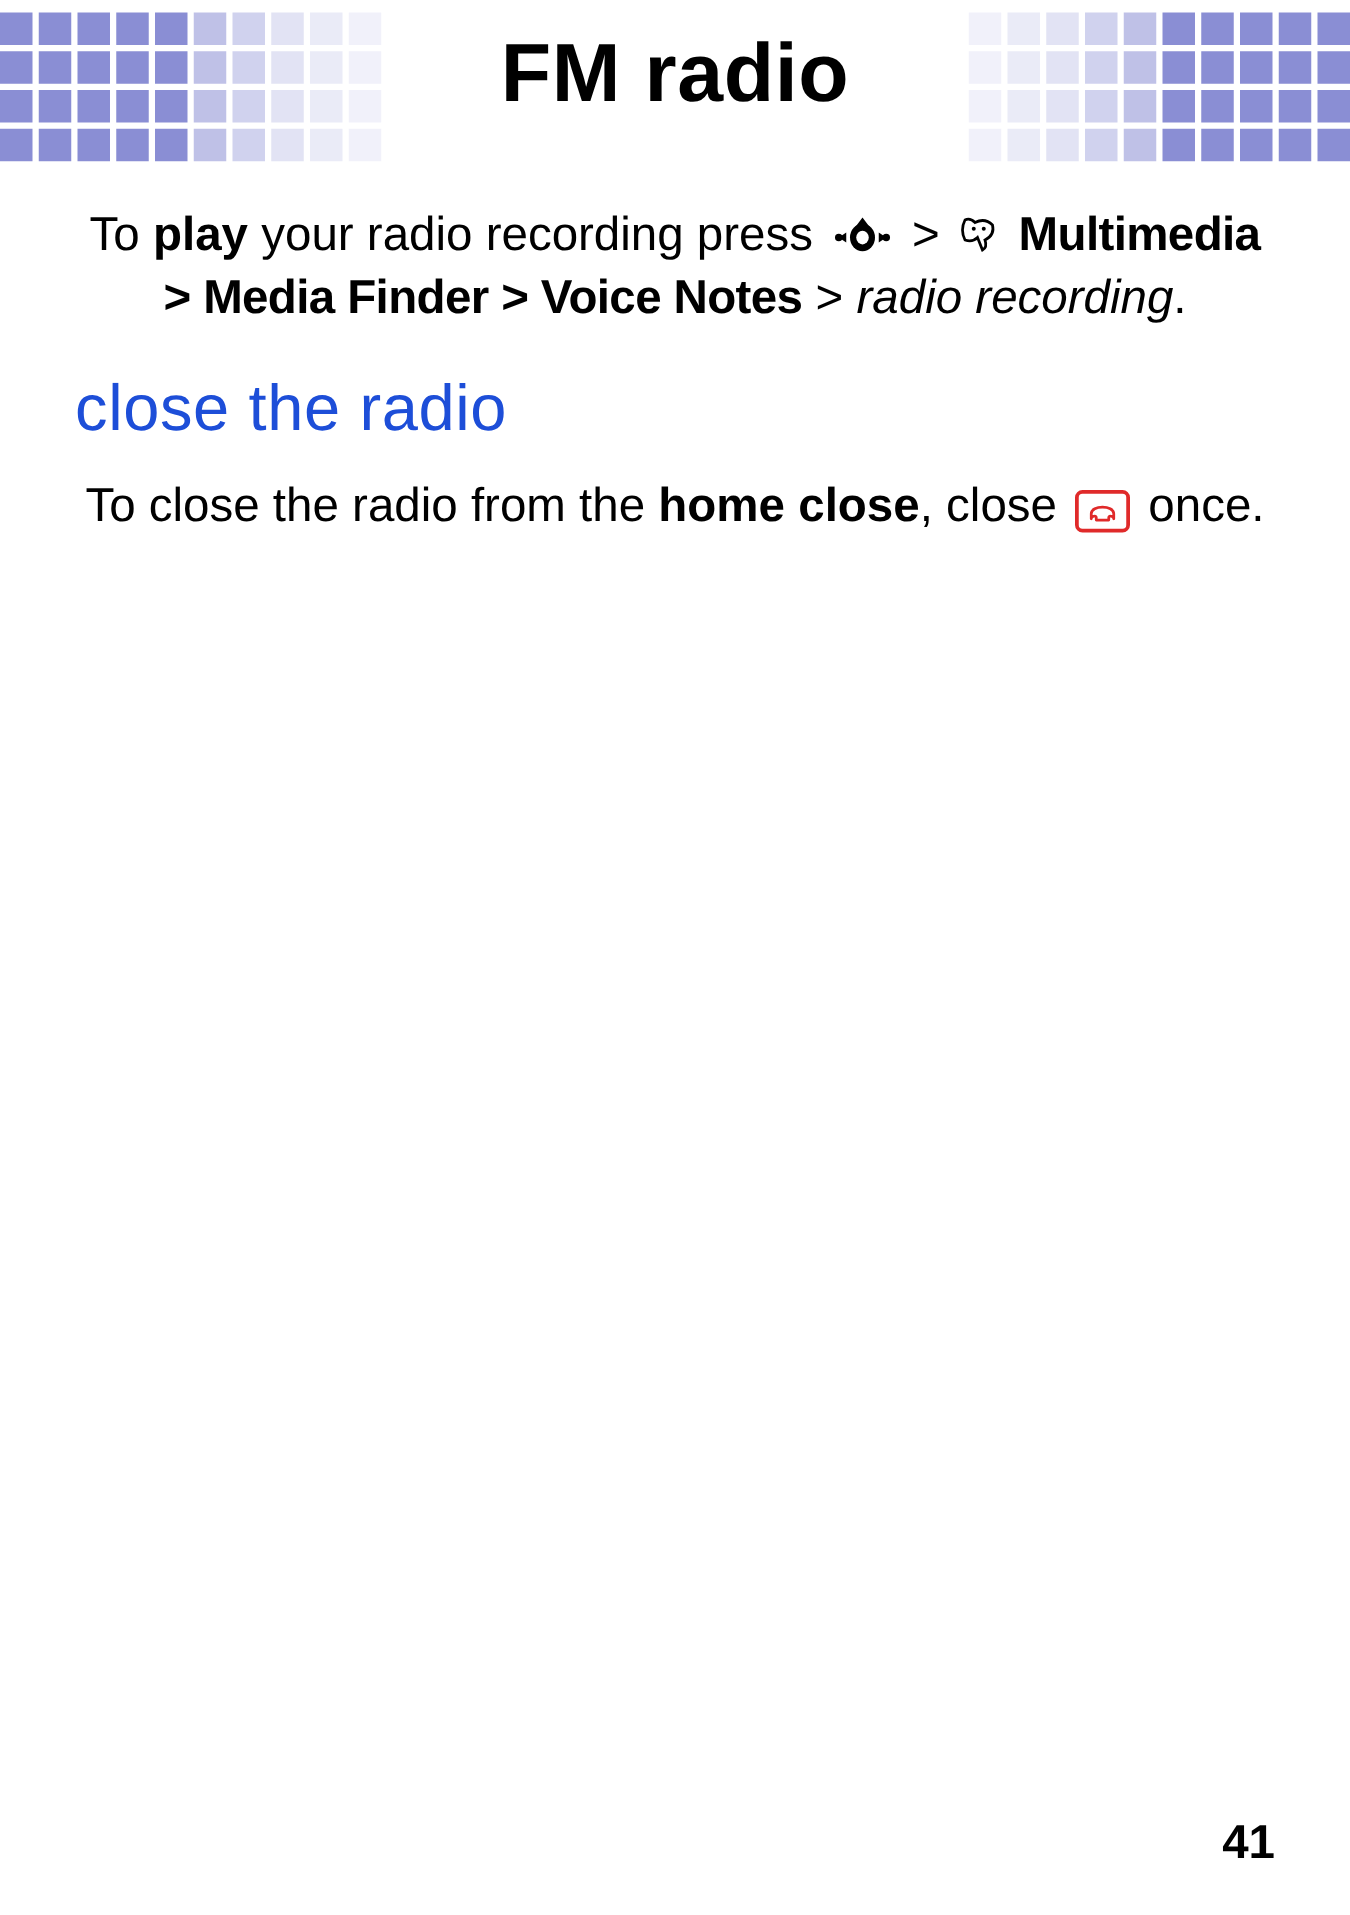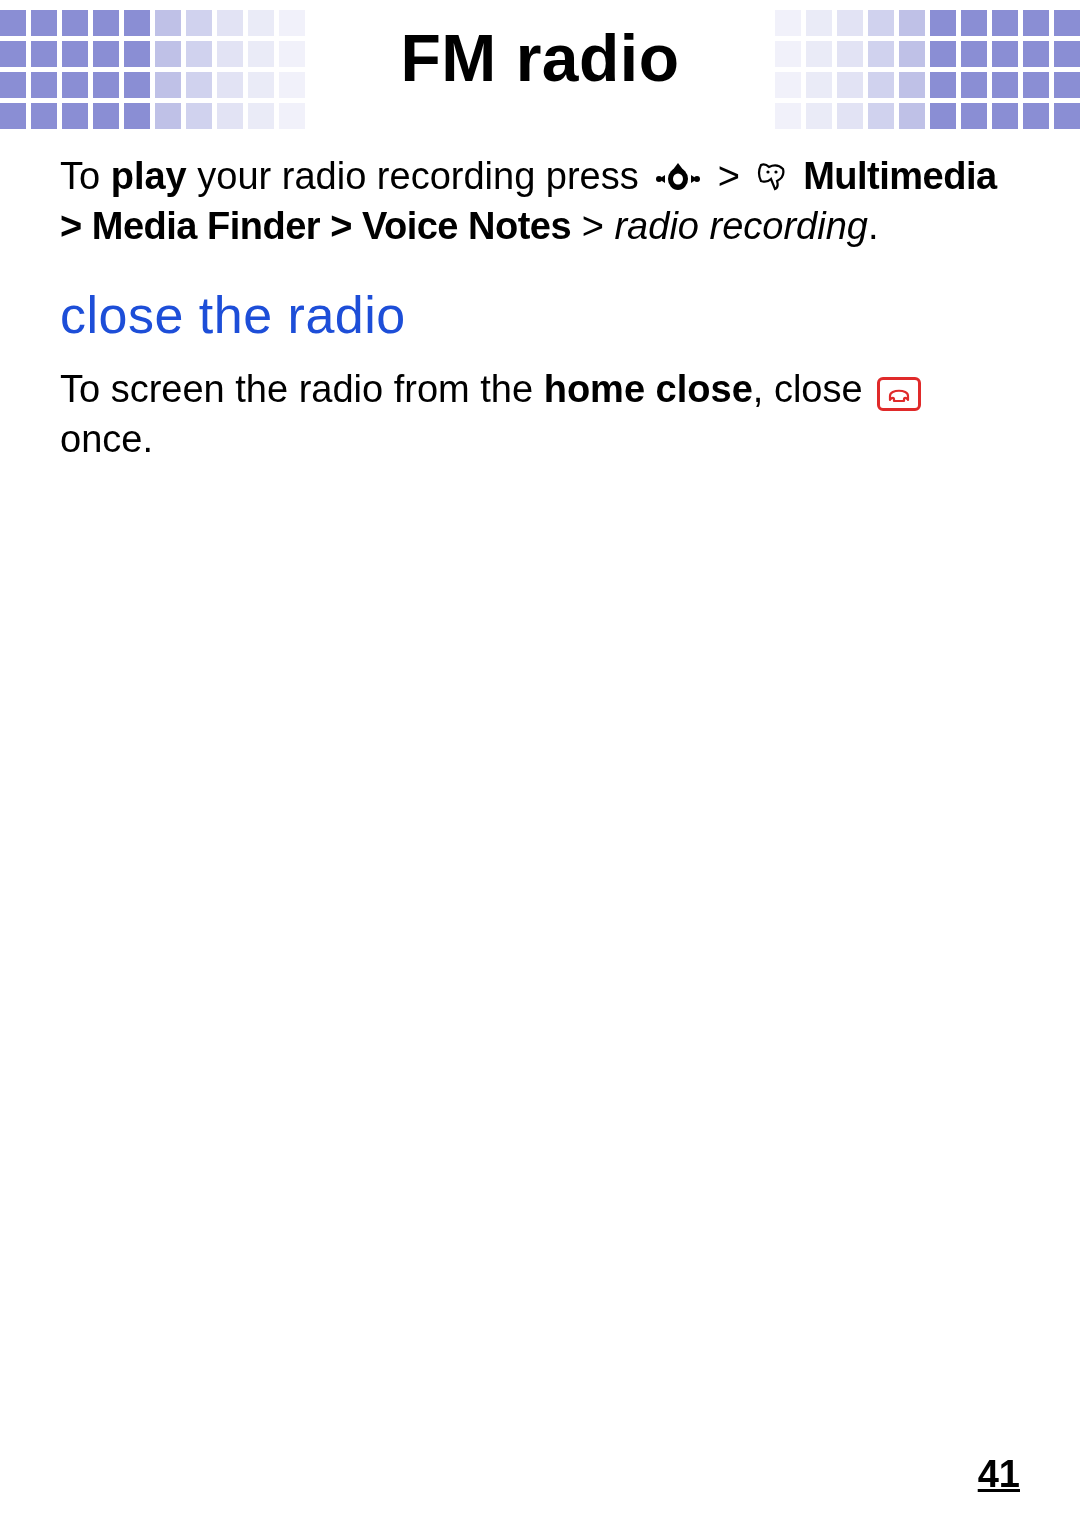--- a/index.html
+++ b/index.html
@@ -57,21 +57,21 @@
 
   .content {
     position: absolute;
     top: 145px;
     left: 60px;
     right: 60px;
     font-size: 38px;
     line-height: 1.32;
   }
 
-  .para { margin: 6px 0 22px 0; }
+  .para { margin: 18px 0 22px 0; text-align: center; }
 
   .bold { font-weight: 700; }
   .cond-bold {
     font-family: "Arial Narrow", Arial, Helvetica, sans-serif;
     font-weight: 700;
     letter-spacing: -0.5px;
   }
   .italic { font-style: italic; }
 
   .section-heading {
@@ -110,21 +110,20 @@
     line-height: 0;
   }
   .end-key svg { width: 26px; height: 26px; }
 
   .page-number {
     position: absolute;
     bottom: 36px;
     right: 60px;
     font-size: 38px;
     font-weight: 700;
-    text-decoration: underline;
   }
 </style>
 </head>
 <body>
 
 <div class="grid-deco grid-left">
     <div class="sq"></div>
     <div class="sq"></div>
     <div class="sq"></div>
     <div class="sq"></div>
@@ -229,21 +228,21 @@
         <circle cx="13" cy="13" r="1.6" fill="#000"></circle>
         <circle cx="21" cy="13" r="1.6" fill="#000"></circle>
       </svg>
     </span><span>&nbsp;</span><span class="cond-bold">Multimedia</span><span class="cond-bold"> &gt; </span><span class="cond-bold">Media Finder</span><span class="cond-bold"> &gt; </span><span class="cond-bold">Voice Notes</span><span> &gt; </span><span class="italic">radio recording</span><span>.</span>
   </p>
 
   <div class="section-heading">close the radio</div>
 
 
   <p class="para">
-    <span>To screen the radio from the </span><span class="bold">home close</span><span>, close </span><span class="end-key">
+    <span>To close the radio from the </span><span class="bold">home close</span><span>, close </span><span class="end-key">
       <svg viewBox="0 0 26 26">
         <path d="M4 14 C4 7 22 7 22 14 L22 18 C22 16 18 15 18 17 L18 19 L8 19 L8 17 C8 15 4 16 4 18 Z" fill="none" stroke="#e02a2a" stroke-width="2.2" stroke-linejoin="round"></path>
       </svg>
     </span><span> once.</span>
   </p>
 
 </div>
 
 <div class="page-number">41</div>
 

